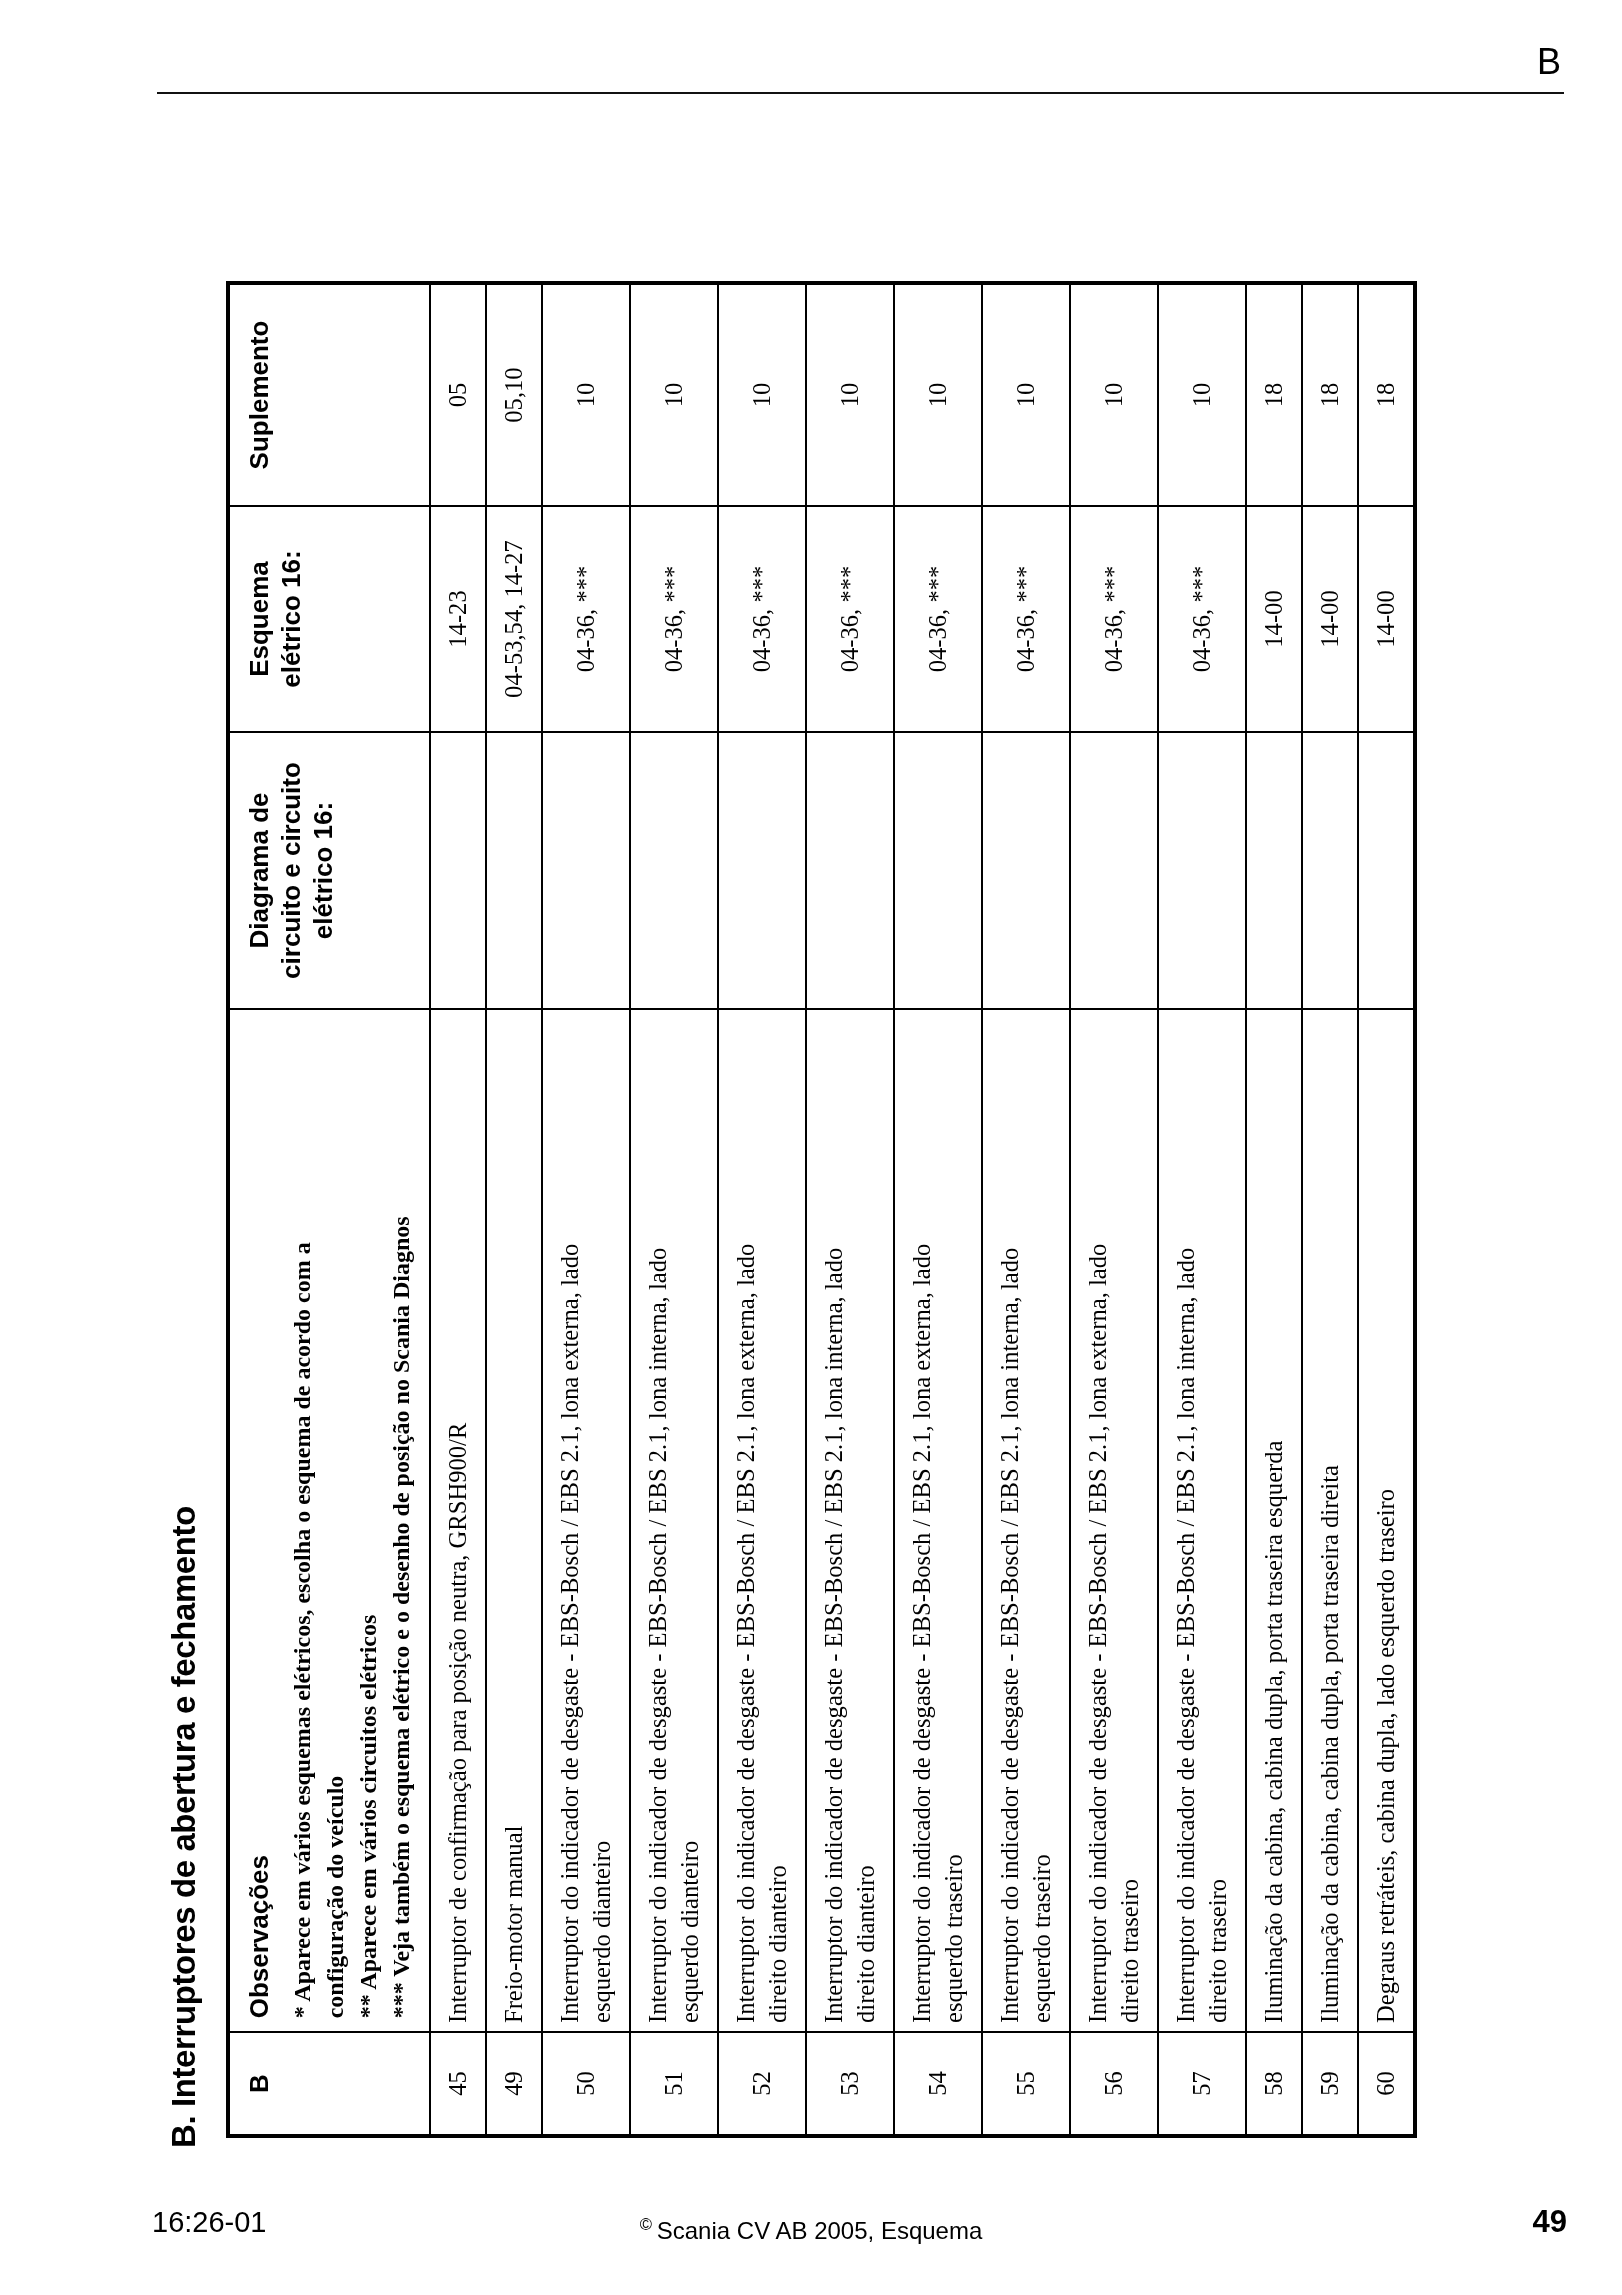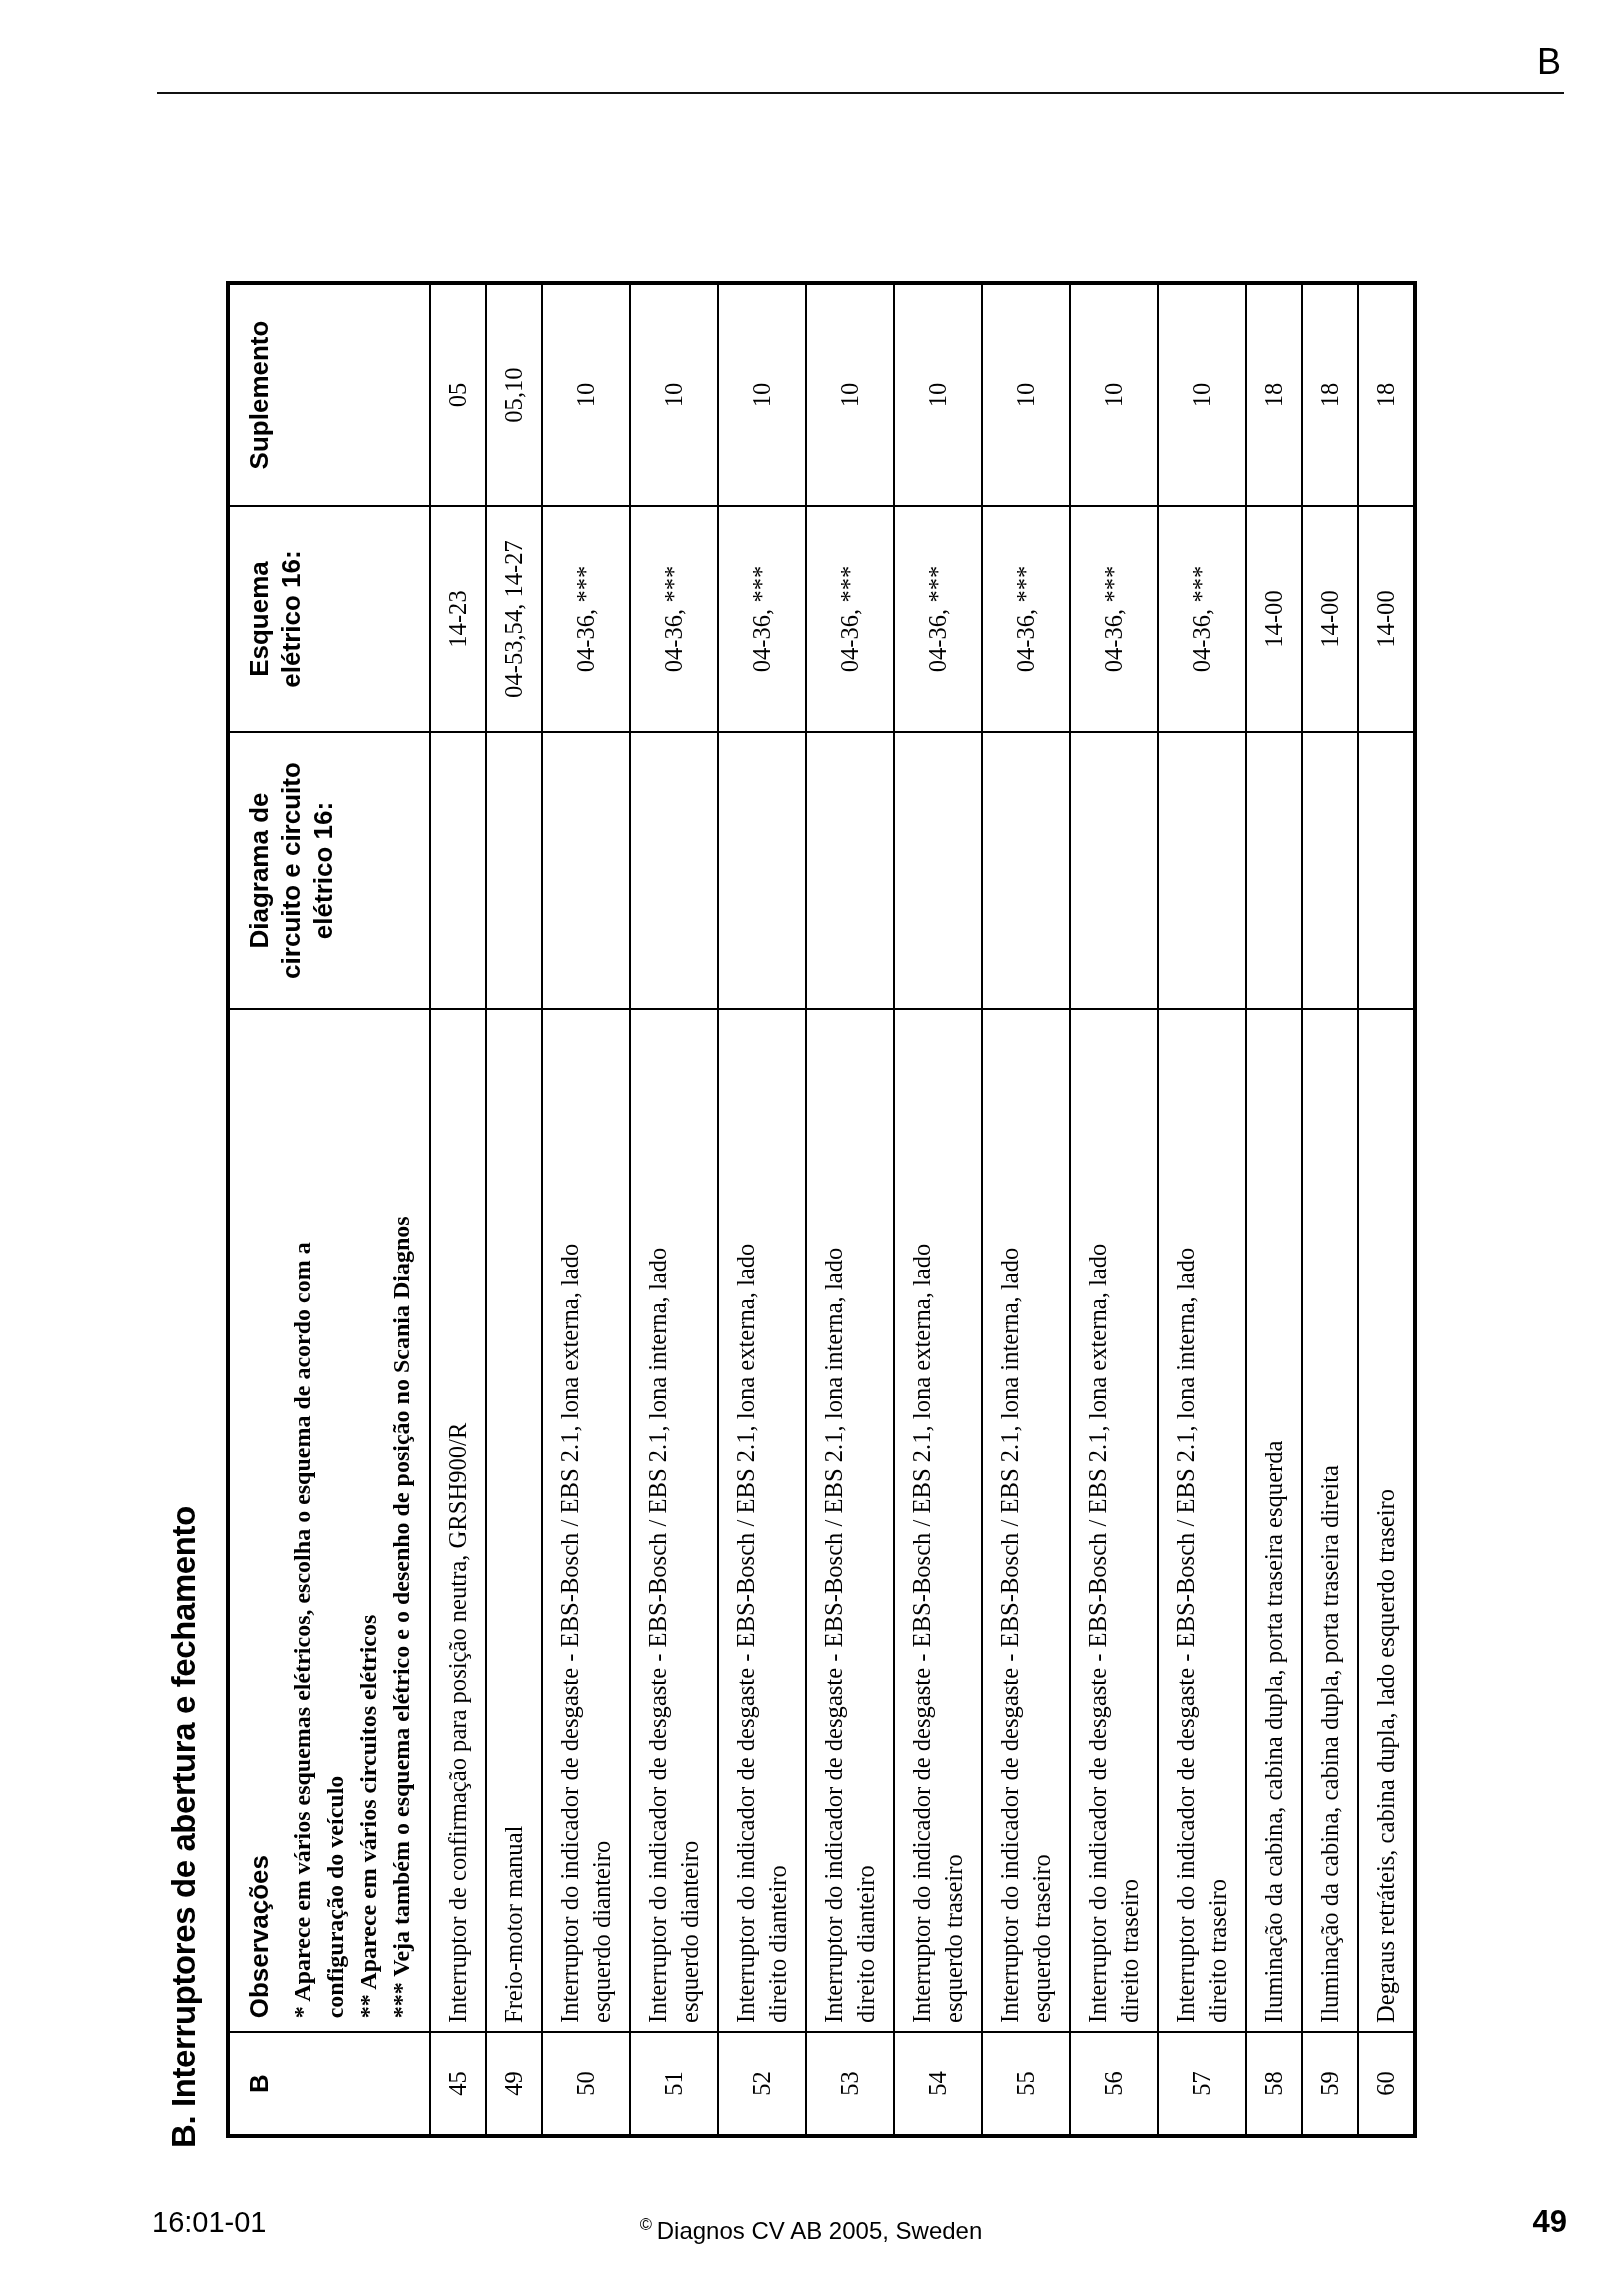--- a/index.html
+++ b/index.html
@@ -227,20 +227,20 @@
               </td>
               <td class="diag-cell"></td>
               <td class="esq-cell">14-00</td>
               <td class="supl-cell">18</td>
             </tr>
           </tbody>
       </table>
     </div>
   </div>
 
-  <div class="footer-left">16:01-01</div>
+  <div class="footer-left">16:26-01</div>
   <div class="footer-center">
-    <sup>©</sup><span>Diagnos CV AB 2005, Sweden</span>
+    <sup>©</sup><span>Scania CV AB 2005, Esquema</span>
   </div>
   <div class="footer-right">49</div>
 
 </div>
 
 
 </body></html>

